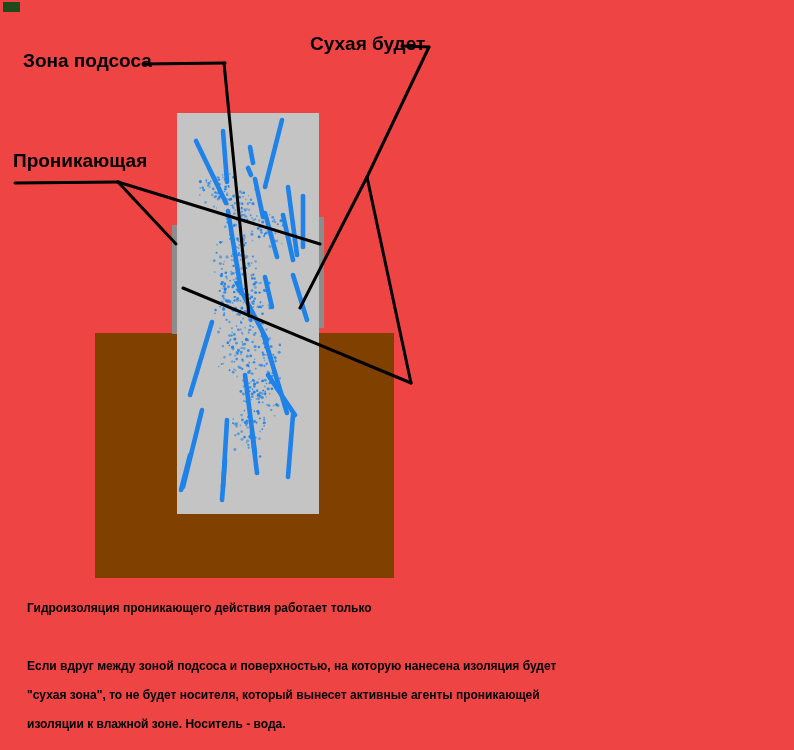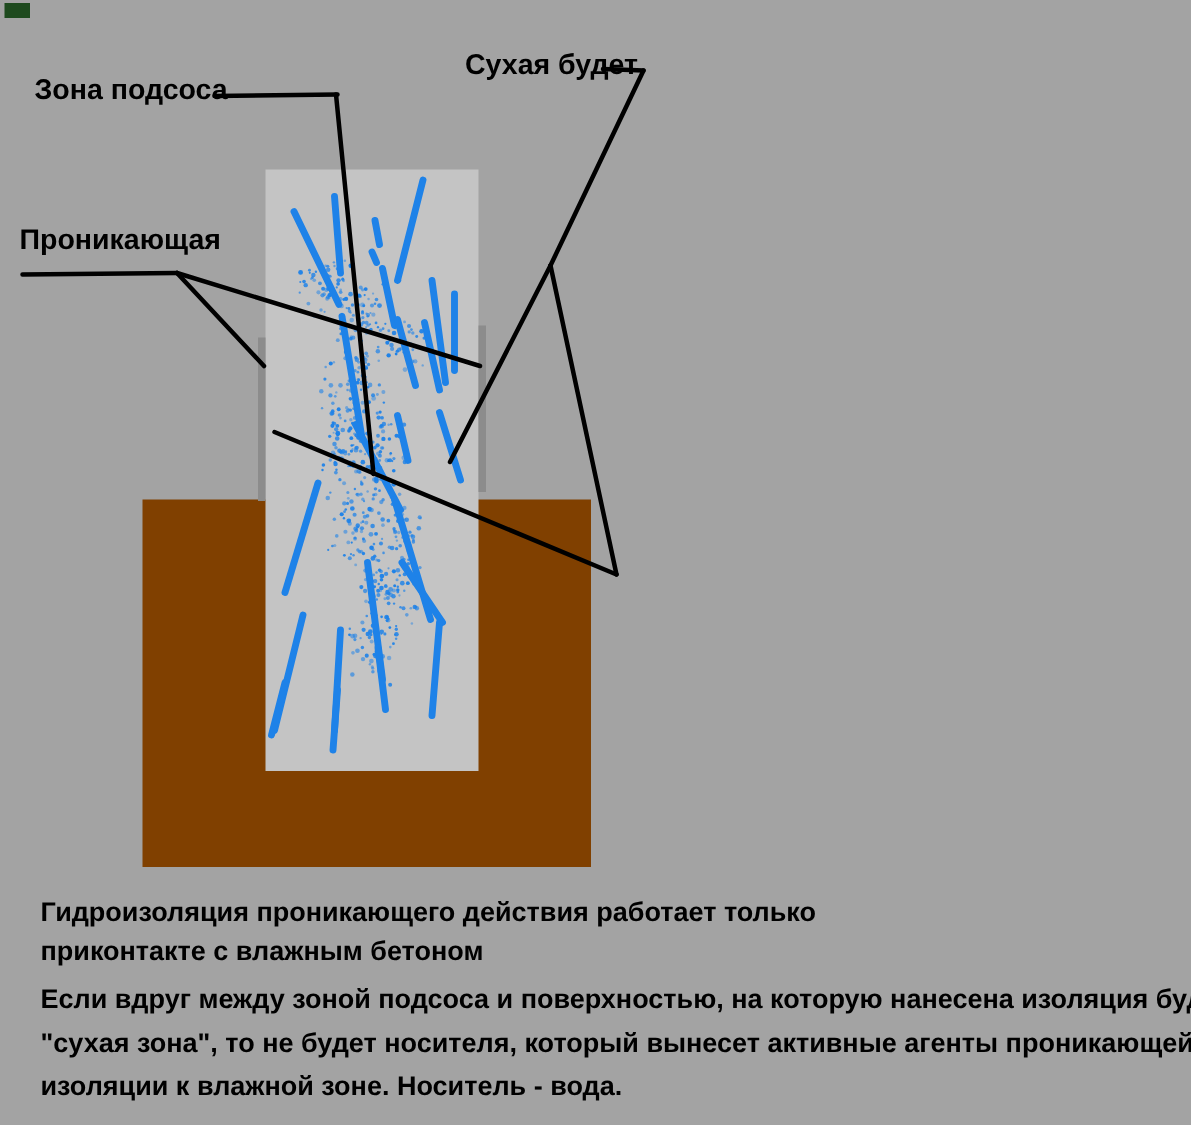--- a/index.html
+++ b/index.html
@@ -1,23 +1,23 @@
 <!DOCTYPE html>
 <html><head>
 <meta charset="utf-8">
 <style>
   html,body{margin:0;padding:0;background:#ffffff;}
-  .page{position:relative;width:794px;height:750px;background:#a3a3a3;overflow:hidden;
+  .page{position:relative;width:794px;height:750px;background:#ef4444;overflow:hidden;
         font-family:"Liberation Sans",sans-serif;}
   svg{position:absolute;left:0;top:0;}
   .lbl{position:absolute;font-weight:bold;font-size:19px;line-height:22px;color:#000;white-space:nowrap;}
   #lbl-suction{left:23px;top:50px;}
   #lbl-dry{left:310px;top:33px;}
   #lbl-pen{left:13px;top:122px;line-height:23px;margin-top:27px;}
-  .cap{position:absolute;left:27px;font-weight:bold;font-size:18px;color:#000;white-space:nowrap;}
+  .cap{position:absolute;left:27px;font-weight:bold;font-size:12px;color:#000;white-space:nowrap;}
   #cap1{top:595px;line-height:26px;}
   #cap2{top:652px;line-height:29px;}
 </style>
 </head>
 <body>
 
 <div class="page">
 
   <svg id="diagram" width="794" height="750" viewBox="0 0 794 750">
       <rect x="95" y="333" width="299" height="245" fill="#804000"></rect>
@@ -679,21 +679,20 @@
   <div class="lbl" id="lbl-suction">Зона подсоса</div>
 
   <div class="lbl" id="lbl-dry">Сухая будет</div>
 
   <div class="lbl" id="lbl-pen">
     <div>Проникающая</div>
   </div>
 
   <div class="cap" id="cap1">
     <div>Гидроизоляция проникающего действия работает только</div>
-    <div>приконтакте с влажным бетоном</div>
   </div>
 
   <div class="cap" id="cap2">
     <div>Если вдруг между зоной подсоса и поверхностью, на которую нанесена изоляция будет</div>
     <div>"сухая зона", то не будет носителя, который вынесет активные агенты проникающей</div>
     <div>изоляции к влажной зоне. Носитель - вода.</div>
   </div>
 
 </div>
 

